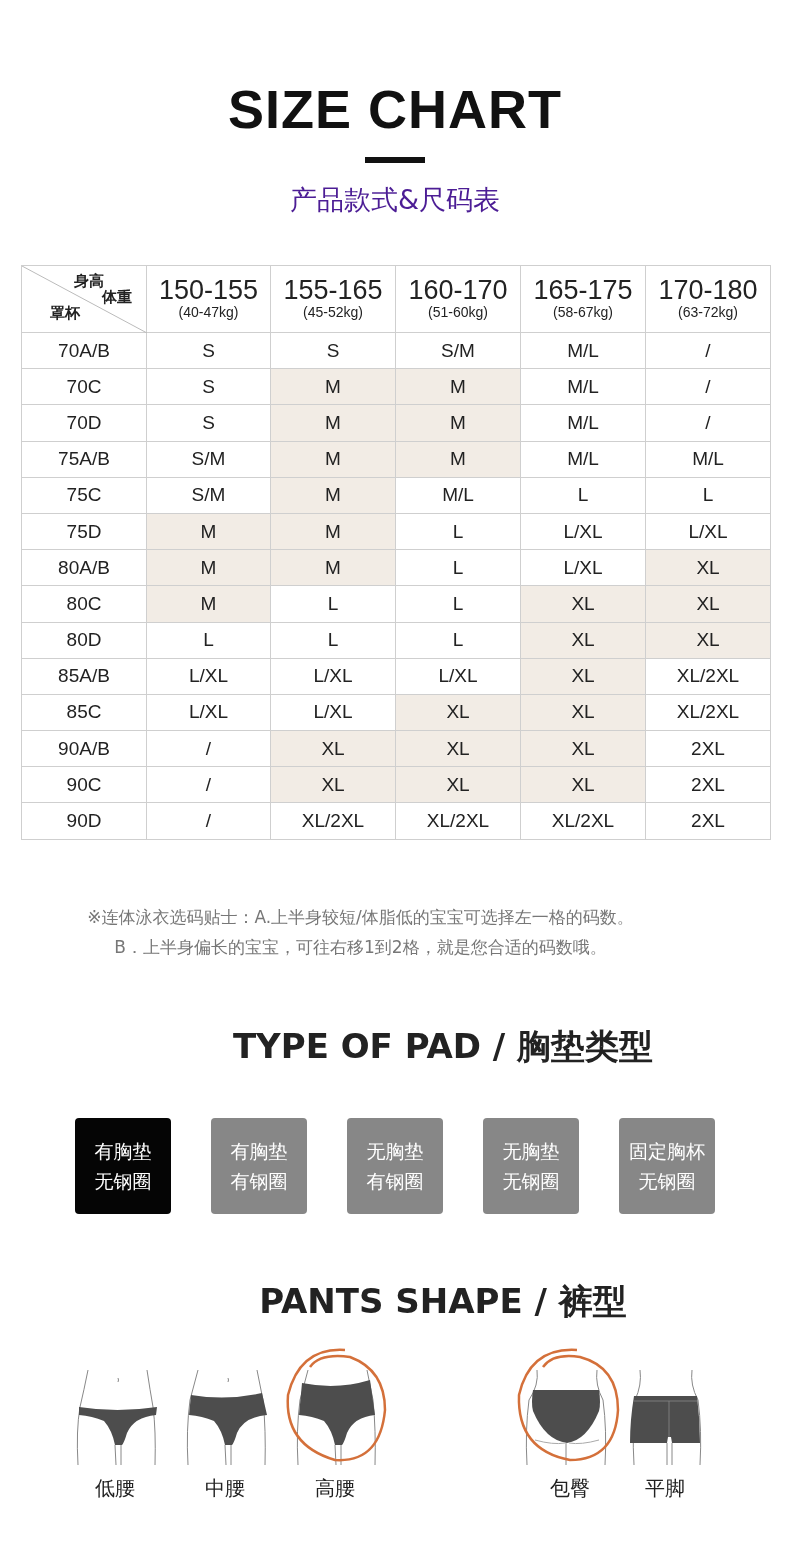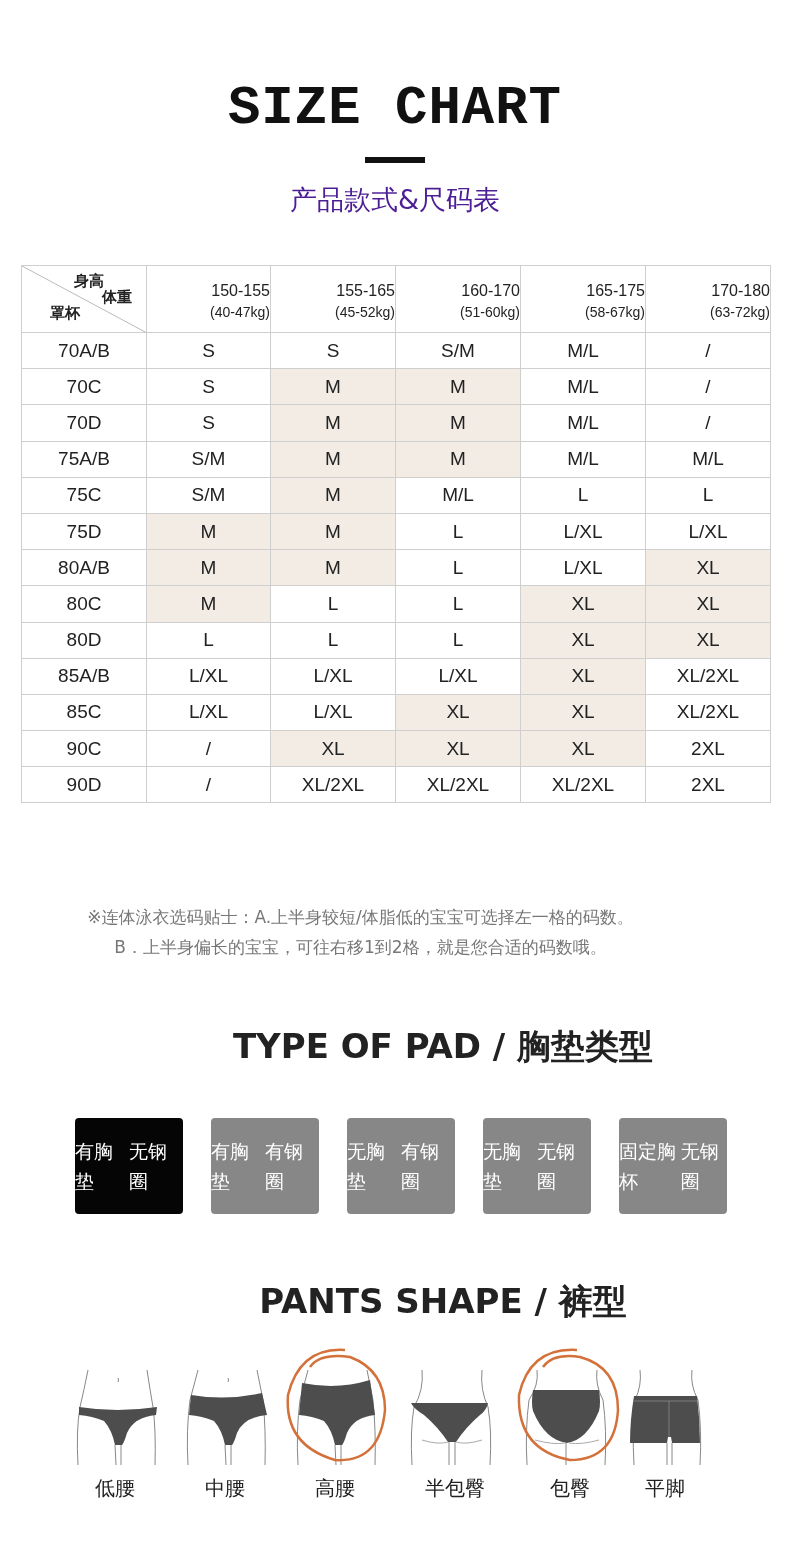--- a/index.html
+++ b/index.html
@@ -1,43 +1,43 @@
 <!DOCTYPE html>
 <html><head>
   <meta charset="utf-8">
   <style>
     * { box-sizing: border-box; margin: 0; padding: 0; }
     html, body { width: 790px; height: 1541px; background: #ffffff; overflow: hidden; }
     body { font-family: "DejaVu Sans", "Liberation Sans", sans-serif; color: #222; position: relative; }
 
     .title { position: absolute; top: 78px; left: 0; width: 790px; text-align: center;
-      font-family: Liberation Mono, monospace; font-weight: bold; font-size: 54px; letter-spacing: 1px; color: #111; }
+      font-family: Liberation Sans, sans-serif; font-weight: bold; font-size: 54px; letter-spacing: 1px; color: #111; }
     .title-bar { position: absolute; top: 157px; left: 365px; width: 60px; height: 6px; background: #111; }
     .subtitle { position: absolute; top: 182px; left: 0; width: 790px; text-align: center; font-size: 27px; color: #4c1d95; }
 
     table.size { position: absolute; top: 265px; left: 21px; width: 749px; border-collapse: collapse; table-layout: fixed; }
     table.size td, table.size th { border: 1.5px solid #cfcfcf; text-align: center; vertical-align: middle;
       font-family: "Liberation Sans", sans-serif; font-size: 19px; color: #222; font-weight: normal; }
-    table.size th { height: 67px; text-align: right; }
+    table.size th { height: 67px; }
     table.size td { height: 36px; }
     table.size tr.r td { height: 36.2px; }
-    .h-range { font-size: 16px; line-height: 25px; display: block; }
+    .h-range { font-size: 27px; line-height: 25px; display: block; }
     .h-kg { font-size: 14px; line-height: 18px; display: block; }
     .hl { background: #f2ece5; }
     .diag { position: relative; padding: 0; }
     .diag svg { position: absolute; left: 0; top: 0; }
     .diag .lbl { position: absolute; font-size: 15px; font-weight: bold; color: #222; font-family: "DejaVu Sans", sans-serif; }
 
     .tip { position: absolute; left: 0; width: 721px; text-align: center; font-size: 17px; color: #777; }
 
     .sec-title { position: absolute; left: 5px; width: 790px; text-align: center; font-weight: bold; font-size: 34px; color: #222; margin-left: 43px; }
 
     .pads { position: absolute; top: 1118px; left: 75px; width: 640px; height: 96px; }
-    .pad { position: absolute; top: 0; width: 108px; height: 96px; border-radius: 4px; background: #878787; color: #fff;
-      display: flex; flex-direction: row; align-items: center; justify-content: center; font-size: 19px; line-height: 30px; }
+    .pad { position: absolute; top: 0; width: 96px; height: 96px; border-radius: 4px; background: #878787; color: #fff;
+      display: flex; flex-direction: column; align-items: center; justify-content: center; font-size: 19px; line-height: 30px; }
     .pad.active { background: #050505; }
 
     .pants { position: absolute; top: 1345px; left: 60px; width: 680px; height: 170px; }
     .pant { position: absolute; top: 0; width: 110px; height: 170px; }
     .pant svg { position: absolute; top: 0; left: 0; }
     .pant .plabel { position: absolute; top: 130px; left: 0; width: 110px; text-align: center; font-size: 20px; color: #222; }
   </style>
 </head>
 <body>
 
@@ -169,20 +169,28 @@
       </tr>
       <tr class="r">
         <td>85C</td>
         <td>L/XL</td>
         <td>L/XL</td>
         <td class="hl">XL</td>
         <td class="hl">XL</td>
         <td>XL/2XL</td>
       </tr>
       <tr class="r">
+        <td>90A/B</td>
+        <td>/</td>
+        <td class="hl">XL</td>
+        <td class="hl">XL</td>
+        <td class="hl">XL</td>
+        <td>2XL</td>
+      </tr>
+      <tr class="r">
         <td>90C</td>
         <td>/</td>
         <td class="hl">XL</td>
         <td class="hl">XL</td>
         <td class="hl">XL</td>
         <td>2XL</td>
       </tr>
       <tr class="r">
         <td>90D</td>
         <td>/</td>
@@ -255,31 +263,20 @@
       <path d="M28 25 Q24 40 20 55 Q16 85 18 120" stroke="#888" fill="none" stroke-width="1"></path>
       <path d="M87 25 Q90 40 93 55 Q96 85 95 120" stroke="#888" fill="none" stroke-width="1"></path>
       <path d="M22 38 Q57 45 90 35 L95 70 Q74 72 67 88 Q64 98 62 100 L55 100 Q52 85 44 76 Q32 71 19 70 Z" fill="#4d4d4d"></path>
       <line x1="55" y1="100" x2="56" y2="120" stroke="#888" stroke-width="1"></line>
       <line x1="61" y1="100" x2="61" y2="120" stroke="#888" stroke-width="1"></line>
       <path d="M65 5 Q20 2 8 50 Q4 100 55 115 Q100 118 105 65 Q105 25 70 12 Q40 8 30 22" stroke="#d4703a" fill="none" stroke-width="2.5"></path>
     </svg>
     <div class="plabel">高腰</div>
   </div>
 
-  <div class="pant" style="left:340px">
-    <svg width="110" height="125">
-      <path d="M22 25 Q24 45 14 62 Q10 85 12 120" stroke="#888" fill="none" stroke-width="1"></path>
-      <path d="M82 25 Q80 45 88 62 Q92 85 90 120" stroke="#888" fill="none" stroke-width="1"></path>
-      <path d="M11 58 L88 58 Q86 66 80 70 Q66 82 56 97 L48 97 Q38 82 24 70 Q14 64 11 58 Z" fill="#4d4d4d"></path>
-      <path d="M22 95 Q38 100 48 97 M56 97 Q66 100 82 95" stroke="#aaa" fill="none" stroke-width="1"></path>
-      <line x1="49" y1="97" x2="49" y2="120" stroke="#888" stroke-width="1"></line>
-      <line x1="55" y1="97" x2="55" y2="120" stroke="#888" stroke-width="1"></line>
-    </svg>
-    <div class="plabel">半包臀</div>
-  </div>
 
   <div class="pant" style="left:455px">
     <svg width="110" height="125">
       <path d="M22 25 Q24 40 14 55 Q10 85 12 120" stroke="#888" fill="none" stroke-width="1"></path>
       <path d="M82 25 Q80 40 88 55 Q92 85 90 120" stroke="#888" fill="none" stroke-width="1"></path>
       <path d="M18 45 L84 45 Q86 58 84 66 Q72 95 52 98 Q30 95 18 66 Q16 58 18 45 Z" fill="#4d4d4d"></path>
       <path d="M20 95 Q38 100 50 98 M54 98 Q66 100 84 95" stroke="#aaa" fill="none" stroke-width="1"></path>
       <line x1="51" y1="98" x2="51" y2="120" stroke="#888" stroke-width="1"></line>
       <path d="M62 5 Q15 2 4 50 Q2 105 55 115 Q100 115 103 65 Q103 22 65 12 Q38 8 28 22" stroke="#d4703a" fill="none" stroke-width="2.5"></path>
     </svg>

